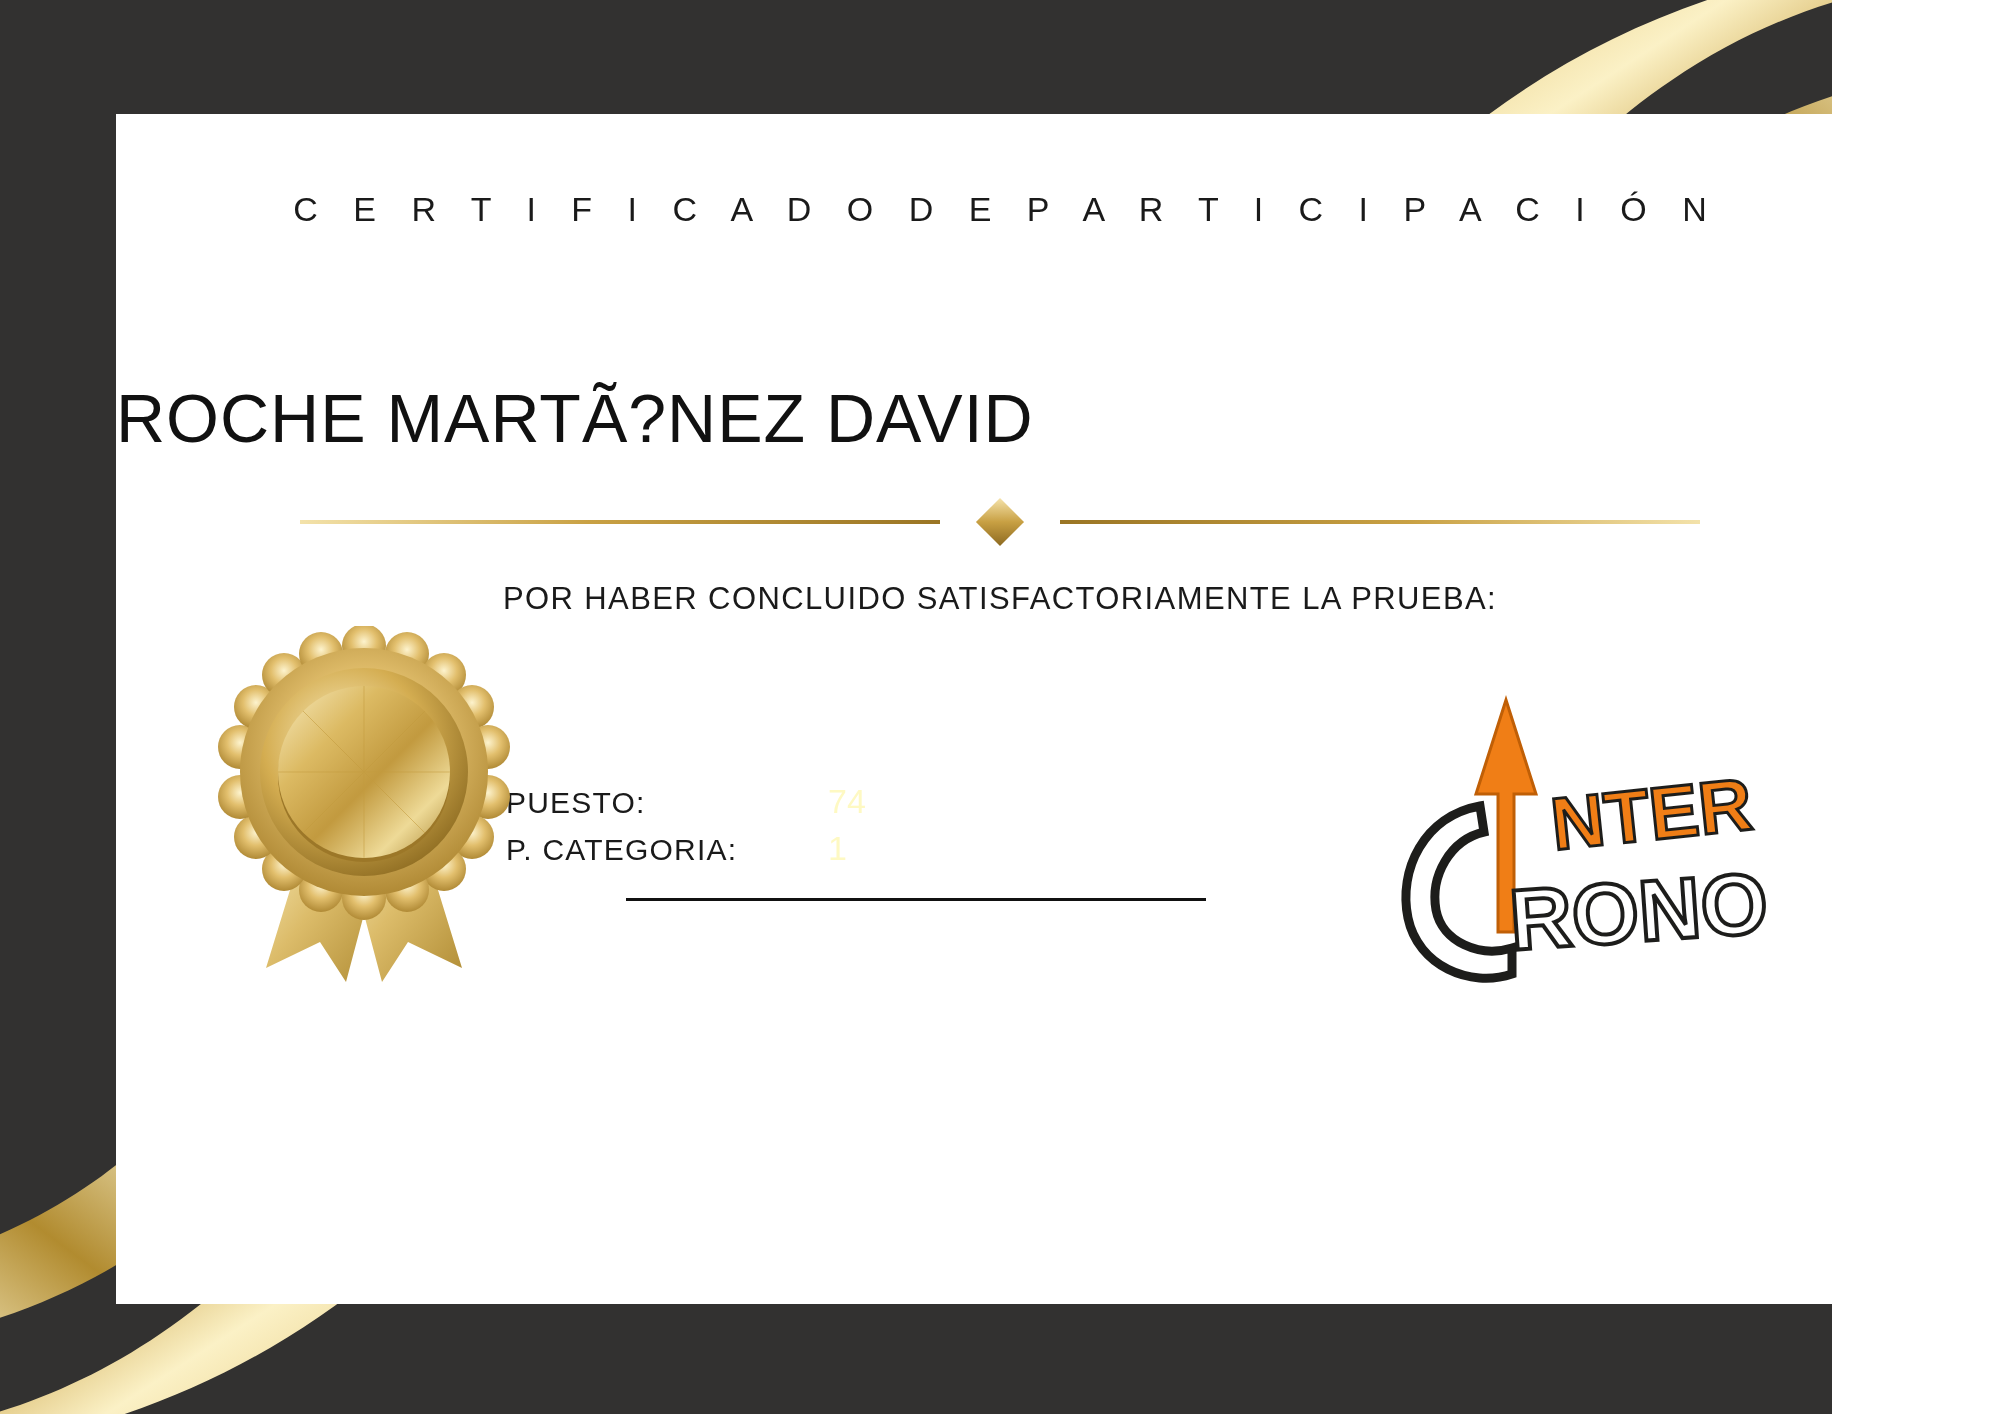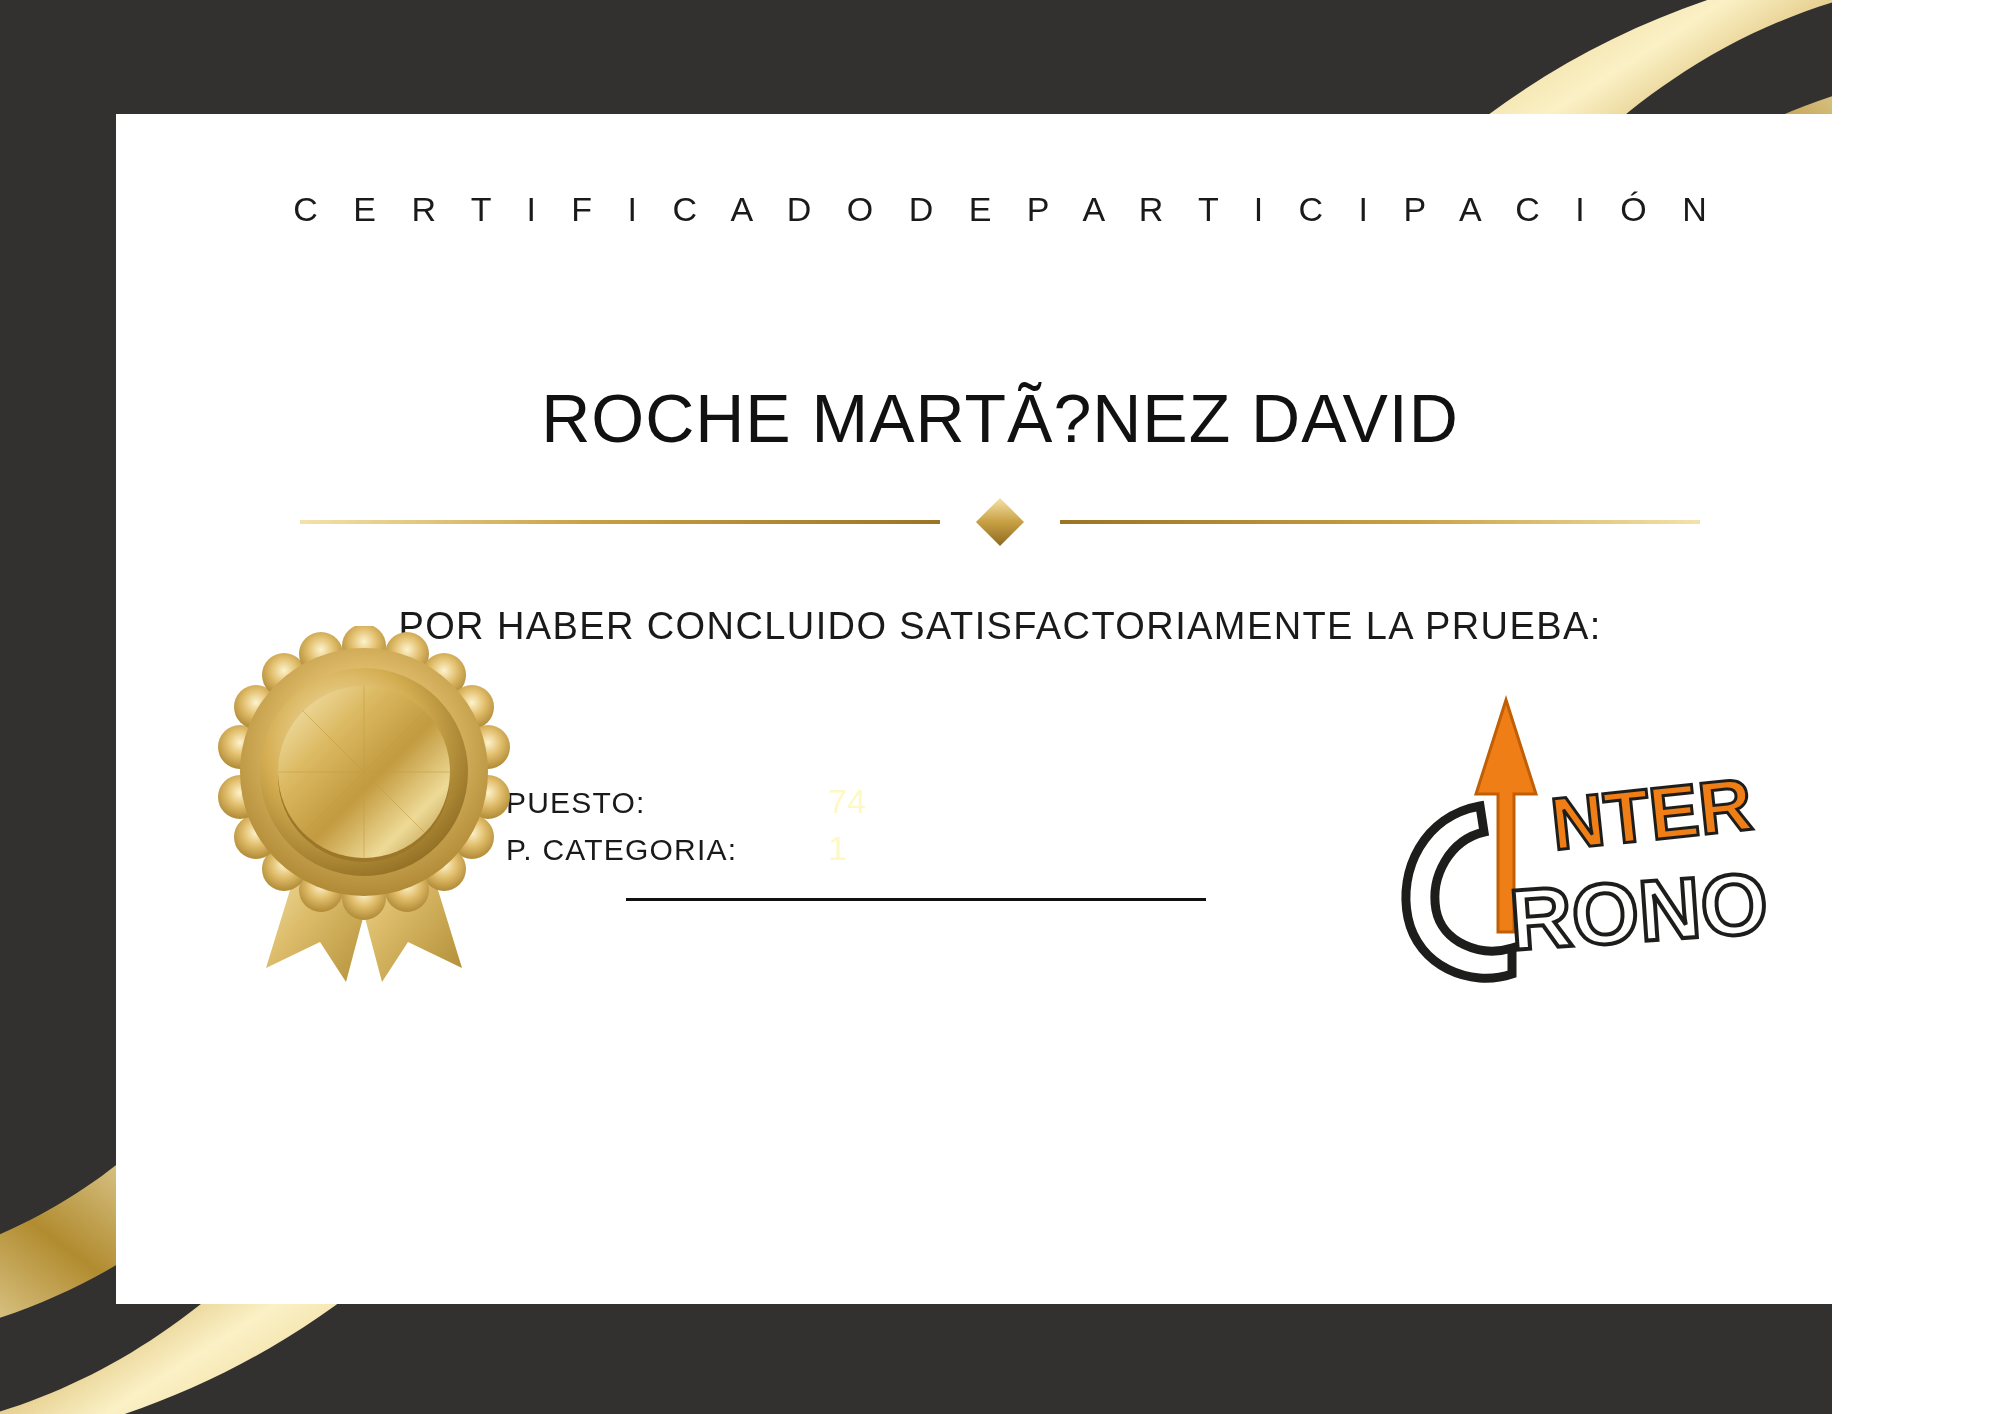--- a/index.html
+++ b/index.html
@@ -64,21 +64,20 @@
   .heading {
     text-align: center;
     margin-top: 76px;
     font-size: 34px;
     letter-spacing: 13px;
     color: #1a1a1a;
     font-weight: 400;
     text-indent: 13px;
   }
   .recipient {
-    text-align: center;
     margin-top: 150px;
     font-size: 68px;
     color: #111111;
     font-weight: 400;
     letter-spacing: 1px;
   }
   .divider {
     position: relative;
     margin: 42px auto 0 auto;
     width: 1400px;
@@ -105,22 +104,22 @@
     top: 23px;
     width: 34px;
     height: 34px;
     margin-left: -17px;
     margin-top: -17px;
     transform: rotate(45deg);
     background: linear-gradient(135deg, #f5e3ab 0%, #c8a043 50%, #8d6a21 100%);
   }
   .subtitle {
     text-align: center;
-    margin-top: 60px;
-    font-size: 38px;
+    margin-top: 36px;
+    font-size: 31px;
     letter-spacing: 1.4px;
     color: #1a1a1a;
   }
 
   
   .results {
     position: absolute;
     left: 390px;
     top: 668px;
     width: 700px;

